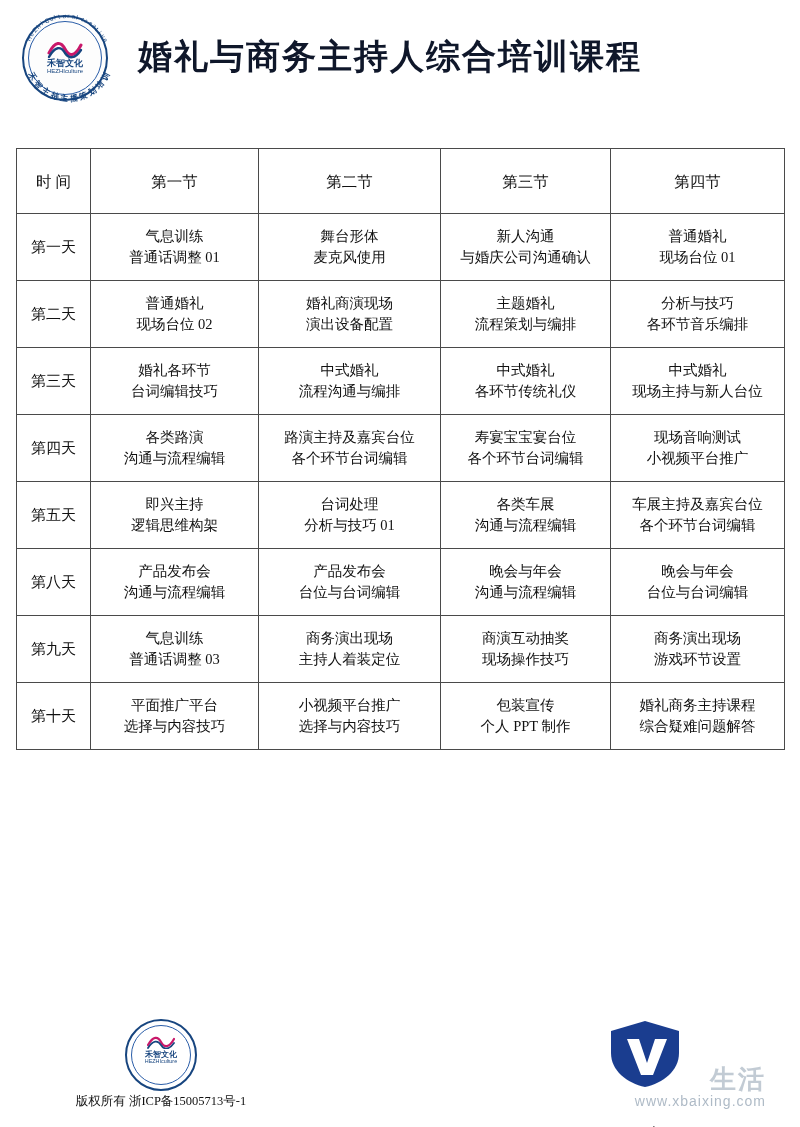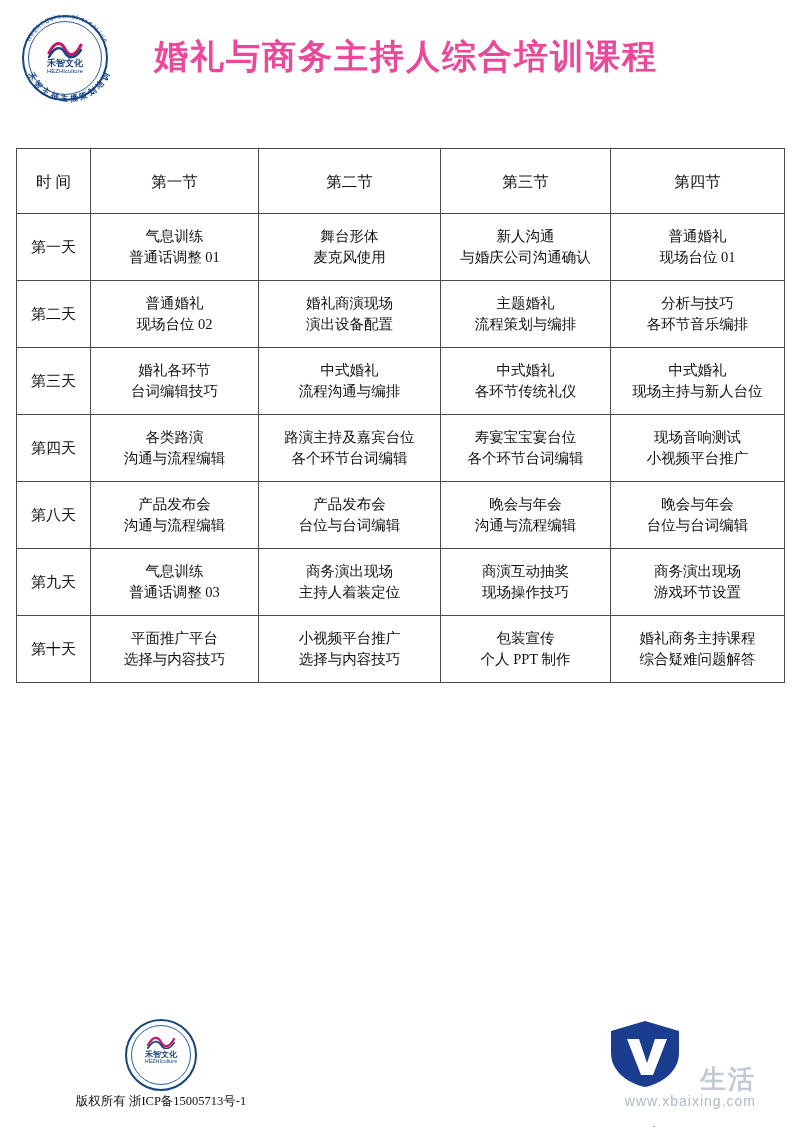--- a/index.html
+++ b/index.html
@@ -111,22 +111,22 @@
     position: absolute;
     transform-origin: center top;
     left: 41px;
     top: 0;
     display: block;
   }
   .header-title {
     font-size: 34px;
     font-weight: bold;
     letter-spacing: 2px;
-    color: #ec4899;
-    margin-left: 20px;
+    color: #0f172a;
+    margin-left: 4px;
     white-space: nowrap;
     font-family: "Liberation Serif", "DejaVu Serif", serif;
   }
 
   
   .table-wrap {
     padding: 44px 16px 0 16px;
     box-sizing: border-box;
   }
   table.schedule {
@@ -250,21 +250,21 @@
     font-size: 17px;
     font-weight: bold;
     color: #2a2a2a;
     letter-spacing: 1px;
     position: relative;
     top: -10px;
     margin-top: 45px;
   }
   .watermark {
     position: absolute;
-    right: 44px;
+    right: 34px;
     bottom: 18px;
     text-align: right;
     pointer-events: none;
   }
   .wm-main {
     font-size: 26px;
     font-weight: bold;
     color: rgba(120,140,160,0.45);
     letter-spacing: 2px;
     line-height: 26px;
@@ -417,20 +417,39 @@
           <td>
             <span class="cellline">寿宴宝宝宴台位</span>
             <span class="cellline">各个环节台词编辑</span>
           </td>
           <td>
             <span class="cellline">现场音响测试</span>
             <span class="cellline">小视频平台推广</span>
           </td>
         </tr>
         <tr>
+          <td class="daycell">第五天</td>
+          <td>
+            <span class="cellline">即兴主持</span>
+            <span class="cellline">逻辑思维构架</span>
+          </td>
+          <td>
+            <span class="cellline">台词处理</span>
+            <span class="cellline">分析与技巧 01</span>
+          </td>
+          <td>
+            <span class="cellline">各类车展</span>
+            <span class="cellline">沟通与流程编辑</span>
+          </td>
+          <td>
+            <span class="cellline">车展主持及嘉宾台位</span>
+            <span class="cellline">各个环节台词编辑</span>
+          </td>
+        </tr>
+        <tr>
           <td class="daycell">第八天</td>
           <td>
             <span class="cellline">产品发布会</span>
             <span class="cellline">沟通与流程编辑</span>
           </td>
           <td>
             <span class="cellline">产品发布会</span>
             <span class="cellline">台位与台词编辑</span>
           </td>
           <td>

